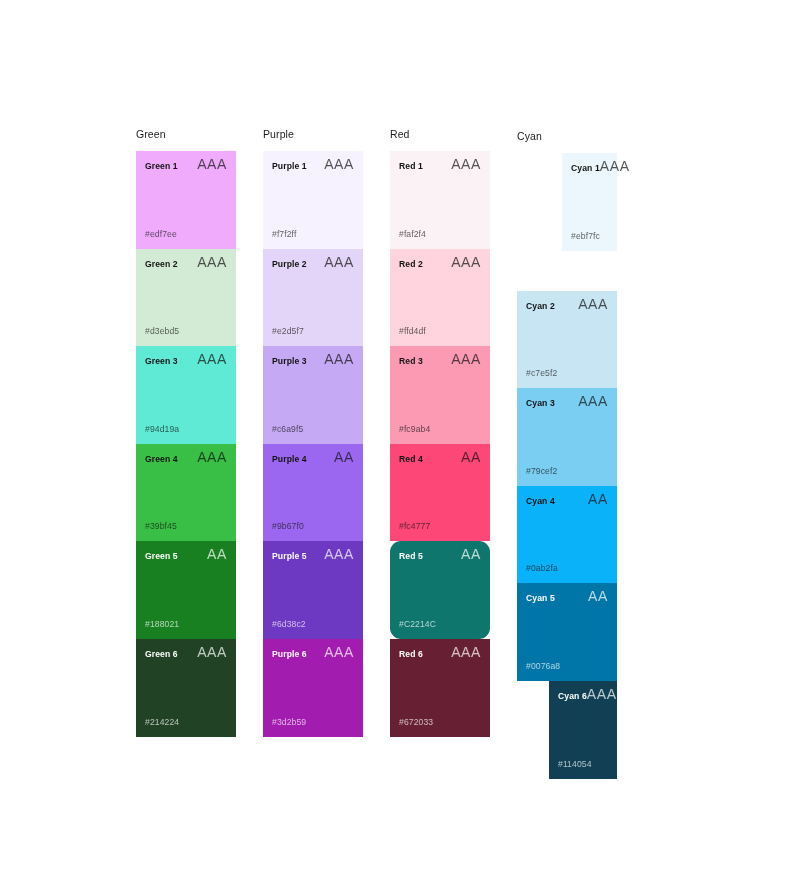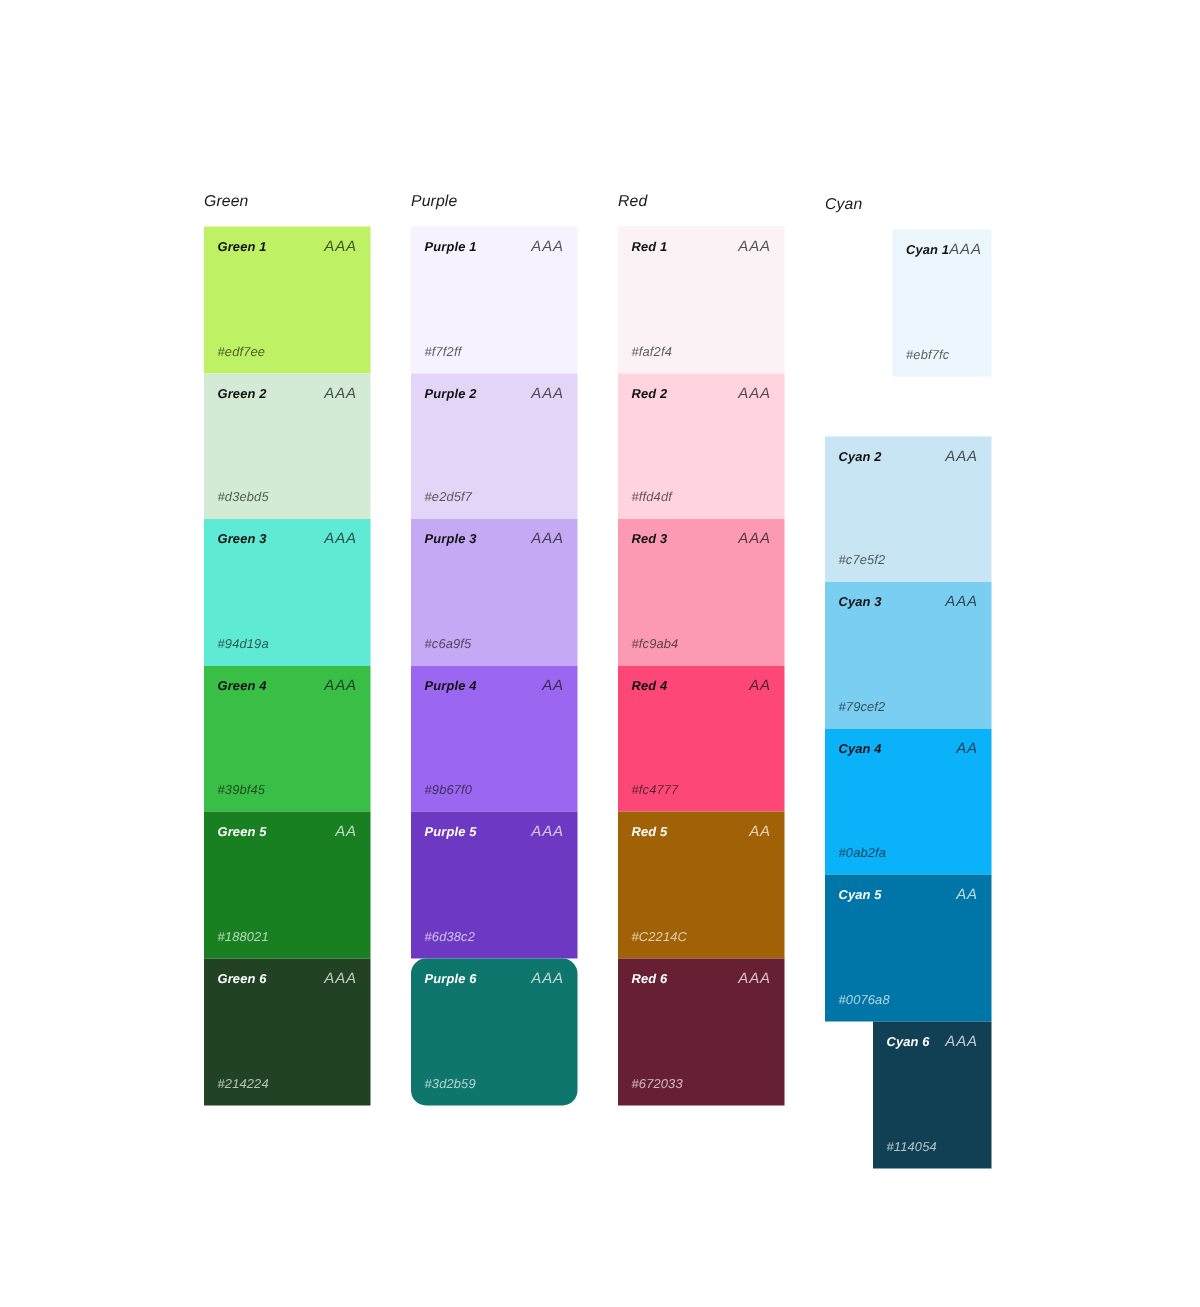--- a/index.html
+++ b/index.html
@@ -18,24 +18,23 @@
 
   #palette-board {
     position: absolute;
     left: 136px;
     top: 128px;
     display: flex;
     gap: 27px;
   }
 
   .palette-column {
-    width: 111px;
+    width: 100px;
     display: flex;
     flex-direction: column;
-    font-style: italic;
   }
   
   .palette-column.nudge-down {
     margin-top: 2px;
   }
 
   .column-title {
     font-size: 10.5px;
     line-height: 13px;
     color: #1b1b1b;
@@ -64,21 +63,21 @@
 
   .swatch-name {
     font-size: 8.6px;
     line-height: 11px;
     font-weight: bold;
     letter-spacing: 0.1px;
     white-space: nowrap;
   }
 
   .swatch-rating {
-    font-size: 10px;
+    font-size: 14px;
     line-height: 11px;
     letter-spacing: 0.6px;
     opacity: 0.72;
     white-space: nowrap;
   }
 
   .swatch-hex {
     position: absolute;
     left: 9px;
     bottom: 9px;
@@ -101,21 +100,21 @@
     color: #121212;
   }
 </style>
 </head>
 <body>
 
 <div id="palette-board">
     <div class="palette-column">
       <div class="column-title">Green</div>
       <div class="swatch-stack">
-        <div class="swatch on-light" style="background: #bef264;">
+        <div class="swatch on-light" style="background: #f0abfc;">
           <div class="swatch-top">
             <span class="swatch-name">Green 1</span>
             <span class="swatch-rating">AAA</span>
           </div>
           <span class="swatch-hex">#edf7ee</span>
         </div>
         <div class="swatch on-light" style="background: rgb(211, 235, 213);">
           <div class="swatch-top">
             <span class="swatch-name">Green 2</span>
             <span class="swatch-rating">AAA</span>
@@ -183,21 +182,21 @@
           </div>
           <span class="swatch-hex">#9b67f0</span>
         </div>
         <div class="swatch on-dark" style="background: rgb(109, 56, 194);">
           <div class="swatch-top">
             <span class="swatch-name">Purple 5</span>
             <span class="swatch-rating">AAA</span>
           </div>
           <span class="swatch-hex">#6d38c2</span>
         </div>
-        <div class="swatch on-dark" style="background: #0f766e; border-radius: 10px;">
+        <div class="swatch on-dark" style="background: #a21caf;">
           <div class="swatch-top">
             <span class="swatch-name">Purple 6</span>
             <span class="swatch-rating">AAA</span>
           </div>
           <span class="swatch-hex">#3d2b59</span>
         </div>
       </div>
     </div>
     <div class="palette-column">
       <div class="column-title">Red</div>
@@ -223,21 +222,21 @@
           </div>
           <span class="swatch-hex">#fc9ab4</span>
         </div>
         <div class="swatch on-light" style="background: rgb(252, 71, 119);">
           <div class="swatch-top">
             <span class="swatch-name">Red 4</span>
             <span class="swatch-rating">AA</span>
           </div>
           <span class="swatch-hex">#fc4777</span>
         </div>
-        <div class="swatch on-dark" style="background: #a16207;">
+        <div class="swatch on-dark" style="background: #0f766e; border-radius: 11px;">
           <div class="swatch-top">
             <span class="swatch-name">Red 5</span>
             <span class="swatch-rating">AA</span>
           </div>
           <span class="swatch-hex">#C2214C</span>
         </div>
         <div class="swatch on-dark" style="background: rgb(103, 32, 51); text-align: right;">
           <div class="swatch-top">
             <span class="swatch-name">Red 6</span>
             <span class="swatch-rating">AAA</span>

